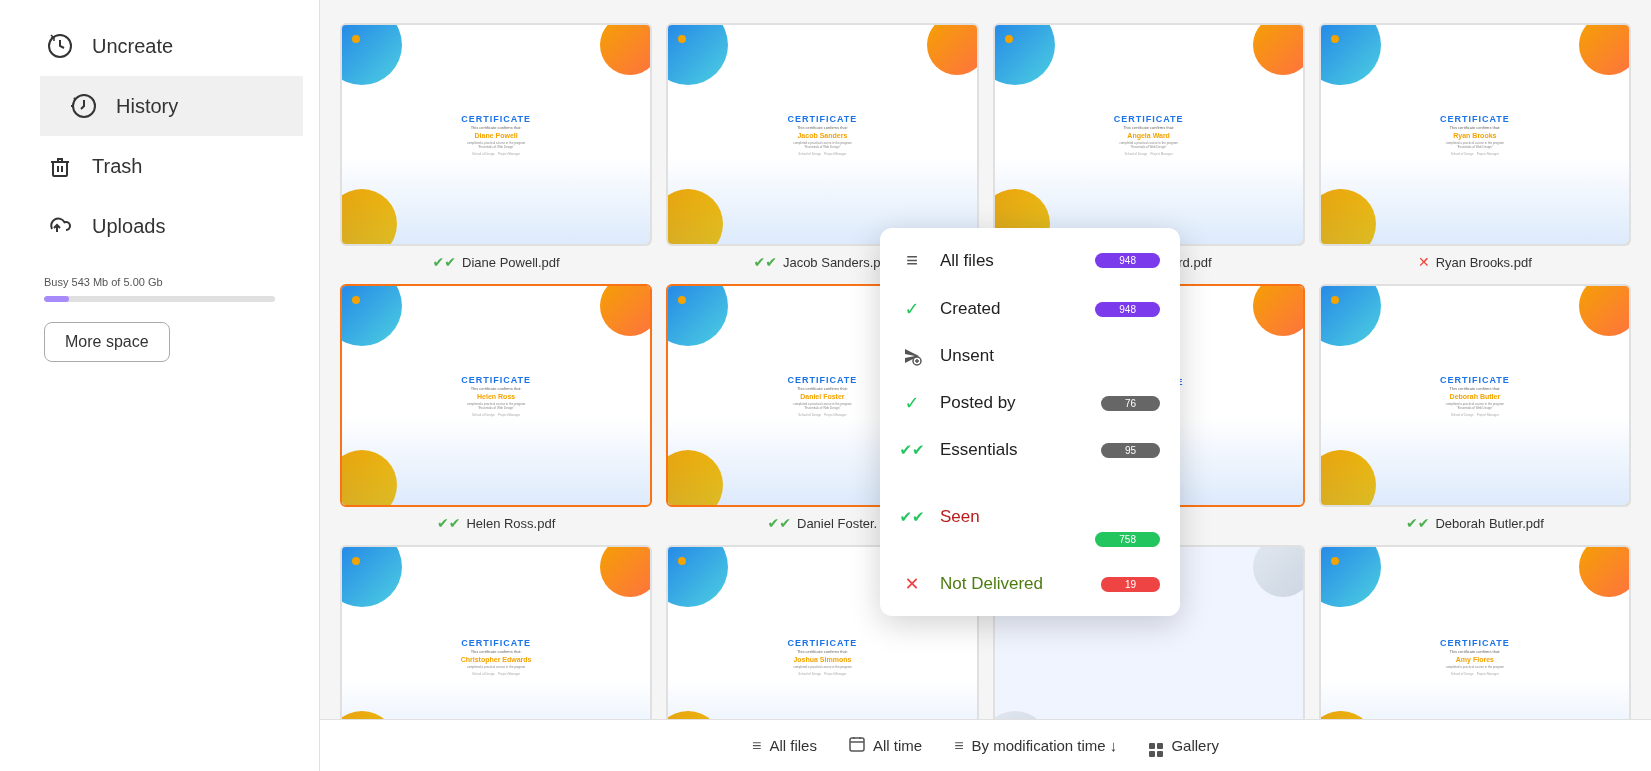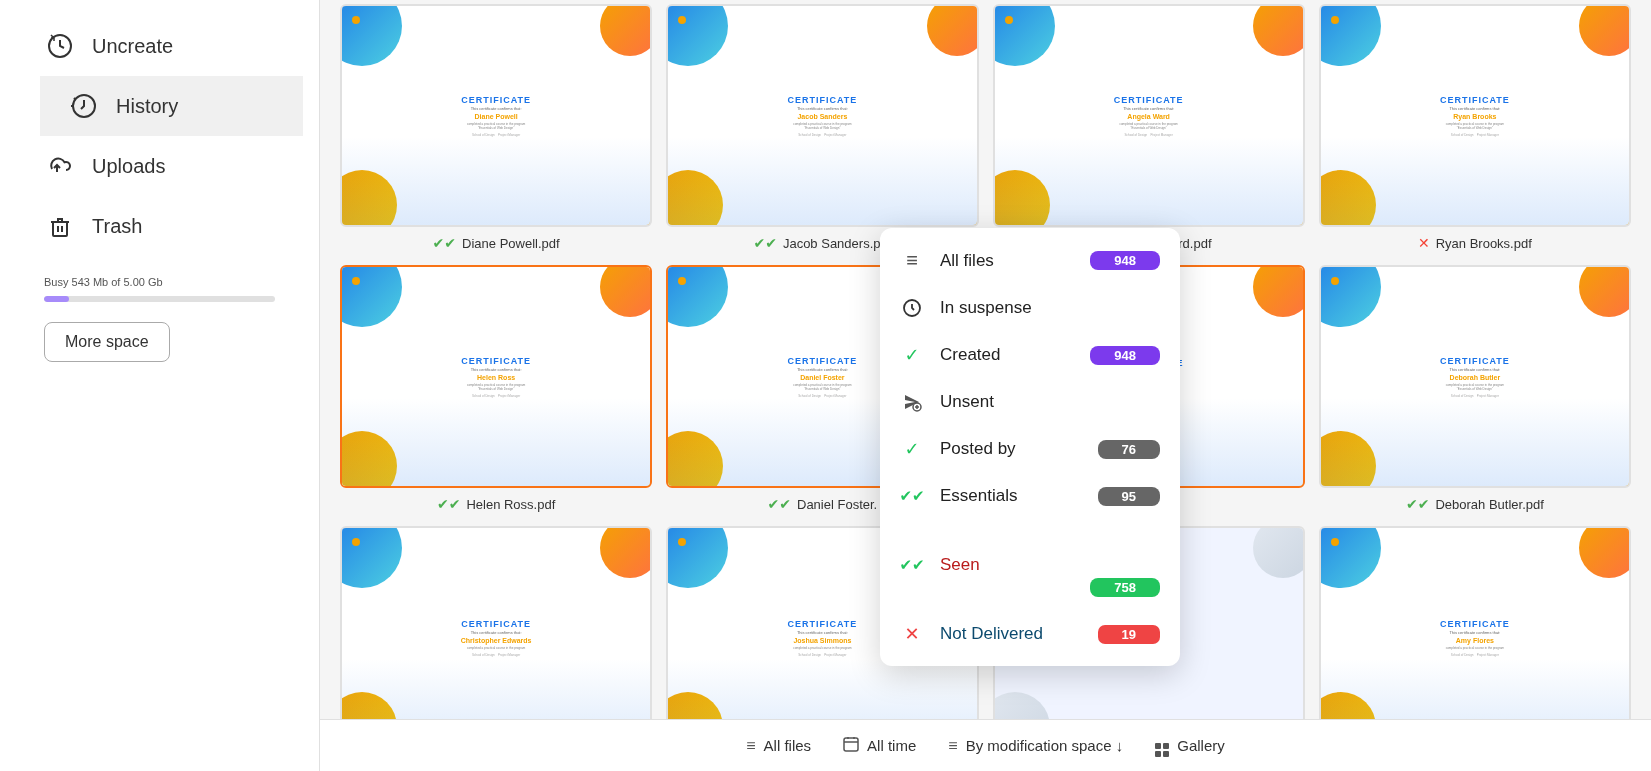--- a/index.html
+++ b/index.html
@@ -53,21 +53,21 @@
       display: flex;
       flex-direction: column;
       overflow: hidden;
       position: relative;
     }
 
     
     .gallery {
       flex: 1;
       overflow-y: auto;
-      padding: 4px 20px;
+      padding: 23px 20px;
       display: grid;
       grid-template-columns: repeat(4, 1fr);
       gap: 14px;
       align-content: start;
     }
 
     .file-card {
       display: flex;
       flex-direction: column;
       align-items: center;
@@ -168,33 +168,33 @@
       font-size: 17px;
       color: #222;
     }
 
     .dropdown-icon { width: 24px; display: flex; align-items: center; justify-content: center; font-size: 17px; flex-shrink: 0; }
     .dropdown-label { flex: 1; }
 
     .badge {
       border-radius: 8px;
       padding: 2px 24px;
-      font-size: 13px;
-      font-weight: 700;
+      font-size: 10px;
+      font-weight: 400;
       color: #fff;
     }
     .badge-purple { background: #7c3aed; }
     .badge-gray { background: #666; }
     .badge-green { background: #22c55e; margin-top: 46px; }
     .badge-red { background: #ef4444; border-radius: 7px; }
 
     
     .seen-label { color: #b91c1c; }
     
-    .not-delivered-label { color: #0c4a6e; }
+    .not-delivered-label { color: #4d7c0f; }
   </style>
 </head>
 <body>
 
 <div class="sidebar">
   <div class="sidebar-item">
     <div class="sidebar-icon">
       <svg width="28" height="28" viewBox="0 0 28 28" fill="none" stroke="#333" stroke-width="2">
         <circle cx="14" cy="14" r="11"></circle>
         <path d="M14 8v6l4 2"></path>
@@ -211,38 +211,38 @@
         <path d="M14 8v6l-3 3"></path>
         <path d="M3 14h-2M5 7l-1-1"></path>
       </svg>
     </div>
     <span class="sidebar-label">History</span>
   </div>
 
   <div class="sidebar-item">
     <div class="sidebar-icon">
       <svg width="28" height="28" viewBox="0 0 28 28" fill="none" stroke="#333" stroke-width="2">
-        <path d="M20 18a4 4 0 10-1.5-7.7A6 6 0 106 17"></path>
-        <path d="M11 20v-7M8 16l3-3 3 3"></path>
-      </svg>
-    </div>
-    <span class="sidebar-label">Uploads</span>
-  </div>
-
-  <div class="sidebar-item">
-    <div class="sidebar-icon">
-      <svg width="28" height="28" viewBox="0 0 28 28" fill="none" stroke="#333" stroke-width="2">
         <rect x="7" y="10" width="14" height="14" rx="1"></rect>
         <path d="M5 10h18M12 10V7h4v3"></path>
         <path d="M12 14v6M16 14v6"></path>
       </svg>
     </div>
     <span class="sidebar-label">Trash</span>
   </div>
 
+  <div class="sidebar-item">
+    <div class="sidebar-icon">
+      <svg width="28" height="28" viewBox="0 0 28 28" fill="none" stroke="#333" stroke-width="2">
+        <path d="M20 18a4 4 0 10-1.5-7.7A6 6 0 106 17"></path>
+        <path d="M11 20v-7M8 16l3-3 3 3"></path>
+      </svg>
+    </div>
+    <span class="sidebar-label">Uploads</span>
+  </div>
+
   <div class="sidebar-storage">
     <div class="storage-text">Busy 543 Mb of 5.00 Gb</div>
     <div class="storage-bar">
       <div class="storage-fill"></div>
     </div>
   </div>
 
   <button class="more-space-btn">More space</button>
 </div>
 
@@ -515,29 +515,20 @@
   <div class="dropdown-overlay">
 
     <div class="dropdown-item">
       <div class="dropdown-icon" style="font-size:20px; color:#555;">
         ≡
       </div>
       <span class="dropdown-label">All files</span>
       <span class="badge badge-purple">948</span>
     </div>
 
-    <div class="dropdown-item">
-      <div class="dropdown-icon">
-        <svg width="20" height="20" viewBox="0 0 20 20" fill="none" stroke="#333" stroke-width="1.8">
-          <circle cx="10" cy="10" r="8"></circle>
-          <path d="M10 6v4l2 2"></path>
-        </svg>
-      </div>
-      <span class="dropdown-label">In suspense</span>
-    </div>
 
     <div class="dropdown-item">
       <div class="dropdown-icon" style="color:#22c55e; font-size:18px;">✓</div>
       <span class="dropdown-label">Created</span>
       <span class="badge badge-purple">948</span>
     </div>
 
     <div class="dropdown-item">
       <div class="dropdown-icon">
         <svg width="20" height="20" viewBox="0 0 20 20" fill="none">
@@ -584,21 +575,21 @@
       <span class="bar-icon">
         <svg width="16" height="16" viewBox="0 0 16 16" fill="none" stroke="#555" stroke-width="1.5">
           <rect x="1" y="2" width="14" height="13" rx="2"></rect>
           <path d="M5 1v2M11 1v2M1 6h14"></path>
         </svg>
       </span>
       <span>All time</span>
     </div>
     <div class="bar-item">
       <span class="bar-icon">≡</span>
-      <span>By modification space ↓</span>
+      <span>By modification time ↓</span>
     </div>
     <div class="bar-item">
       <span class="bar-icon">
         <span style="display:inline-grid;grid-template-columns:1fr 1fr;gap:2px;width:14px;height:14px;">
           <span style="background:#555;border-radius:1px;"></span>
           <span style="background:#555;border-radius:1px;"></span>
           <span style="background:#555;border-radius:1px;"></span>
           <span style="background:#555;border-radius:1px;"></span>
         </span>
       </span>

